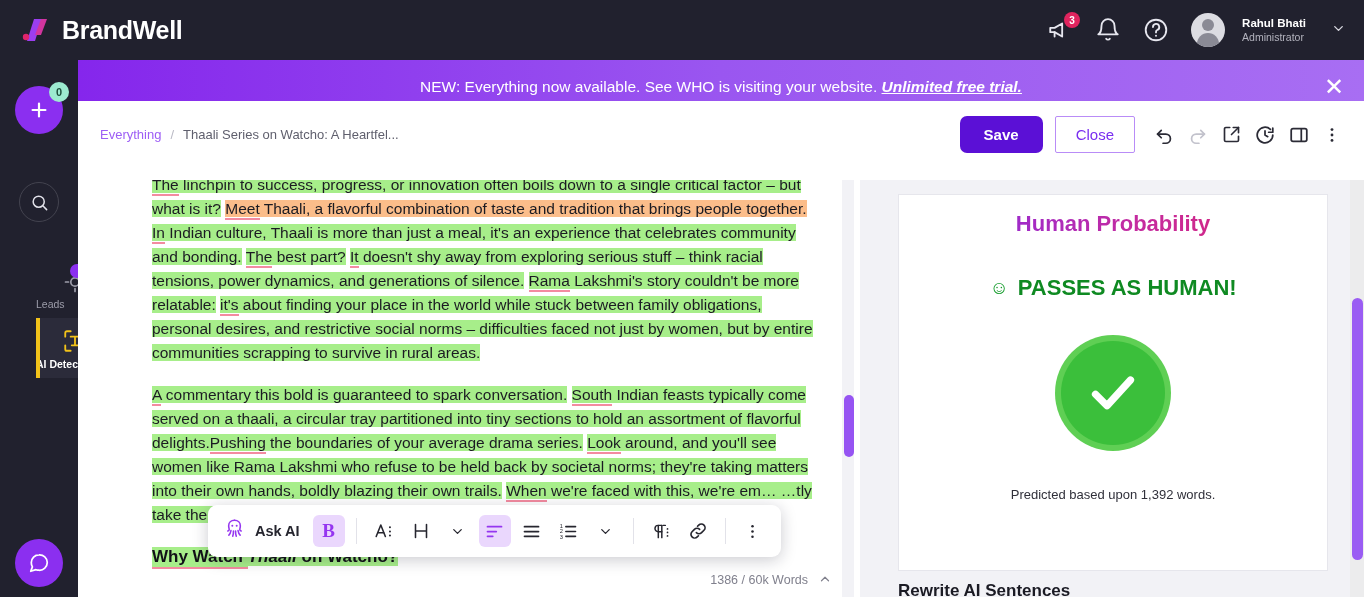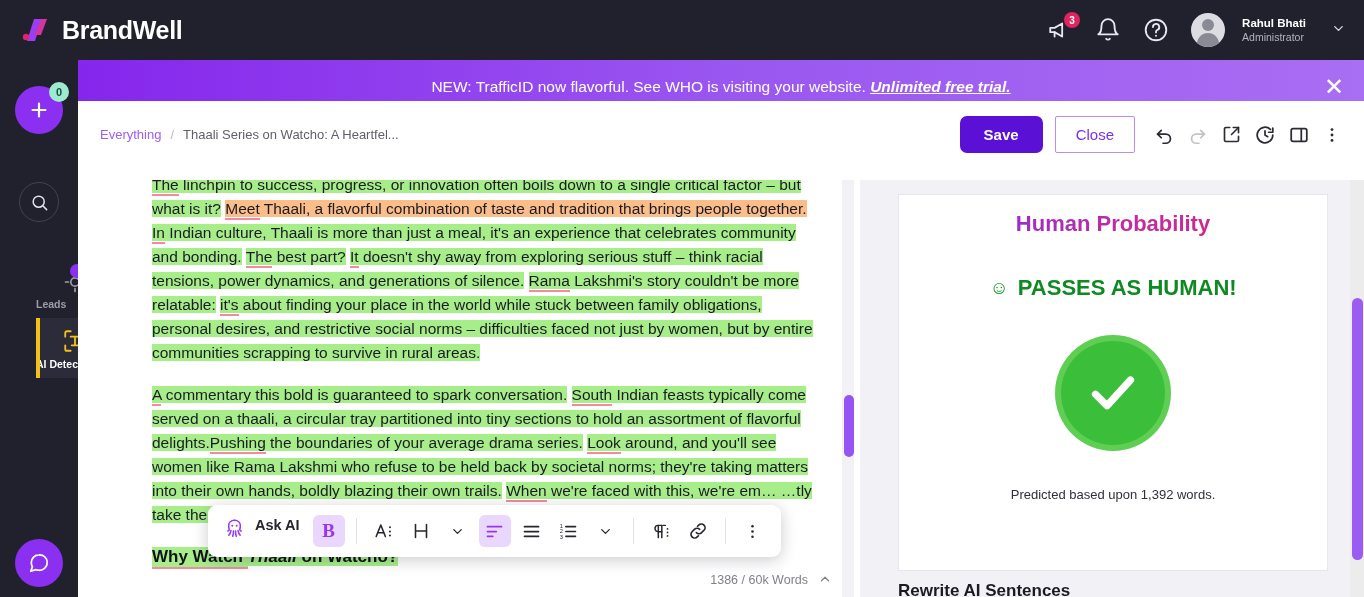--- a/index.html
+++ b/index.html
@@ -64,21 +64,21 @@
     width: 40px; height: 40px; border-radius: 50%; border: 1px solid #43434f;
     margin: 48px auto 0; display: flex; align-items: center; justify-content: center;
     color: #e2e2ea; cursor: pointer;
   }
   .rail-item {
     position: relative; width: 78px; padding: 10px 0 8px;
     cursor: pointer; margin-left: 36px;
   }
   .rail-item.leads { margin-top: 38px; }
   .rail-item .ricon { color: #9d9daa; display: flex; justify-content: center; }
-  .rail-label { font-size: 10.5px; color: #9d9daa; margin-top: 4px; font-weight: bold; }
+  .rail-label { font-size: 10.5px; color: #9d9daa; margin-top: 4px; }
   .new-pill {
     position: absolute; right: 11px; top: 4px; background: #8b2ff0; color: #fff;
     font-size: 9px; font-weight: 700; border-radius: 9px; padding: 2px 7px;
   }
   .rail-item.active { background: #2b2b3a; }
   .rail-item.active::before {
     content: ""; position: absolute; left: 0; top: 0; width: 4px; height: 100%;
     background: #f2c21a;
   }
   .rail-item.active .ricon { color: #f2c21a; }
@@ -167,21 +167,21 @@
   .chev-up { color: #80808d; font-size: 12px; cursor: pointer; }
 
   
   .fmtbar {
     position: absolute; left: 208px; top: 505px; height: 52px;
     background: #fff; border-radius: 9px;
     box-shadow: 0 3px 16px rgba(20,20,40,.22);
     display: flex; align-items: center; padding: 0 12px; gap: 5px; z-index: 40;
   }
   .fmt-ask {
-    display: flex; align-items: flex-start; gap: 8px; padding: 0 8px 0 2px;
+    display: flex; align-items: center; gap: 8px; padding: 0 8px 0 2px;
     cursor: pointer;
   }
   .fmt-ask-label { font-size: 14.5px; font-weight: 600; color: #26262f; }
   .fmt-btn {
     width: 32px; height: 32px; border-radius: 6px; display: flex;
     align-items: center; justify-content: center; cursor: pointer;
     color: #26262f;
   }
   .fmt-btn.on { background: #ead7fd; color: #9536f0; }
   .fmt-btn.bold { font-size: 19px; font-weight: 700; font-family: "Liberation Serif", serif; }
@@ -329,21 +329,21 @@
 
     <div class="chat-fab">
       <svg width="22" height="22" viewBox="0 0 24 24" fill="none" stroke="#fff" stroke-width="1.9" stroke-linecap="round" stroke-linejoin="round">
         <path d="M21 11.5a8.4 8.4 0 0 1-9 8.4 9 9 0 0 1-3.3-.6L3 21l1.8-4.8A8.3 8.3 0 0 1 3.6 11.5 8.4 8.4 0 0 1 12 3.2a8.4 8.4 0 0 1 9 8.3z"></path>
       </svg>
     </div>
   </div>
 
   <div class="banner">
     <div class="banner-text">
-      <span>NEW: TrafficID now flavorful. See WHO is visiting your website.</span>
+      <span>NEW: Everything now available. See WHO is visiting your website.</span>
       <span class="banner-link">Unlimited free trial.</span>
     </div>
     <span class="banner-close">✕</span>
   </div>
 
   <div class="subhead">
     <span class="crumb-link">Everything</span>
     <span class="crumb-sep">/</span>
     <span class="crumb-cur">Thaali Series on Watcho: A Heartfel...</span>
 

